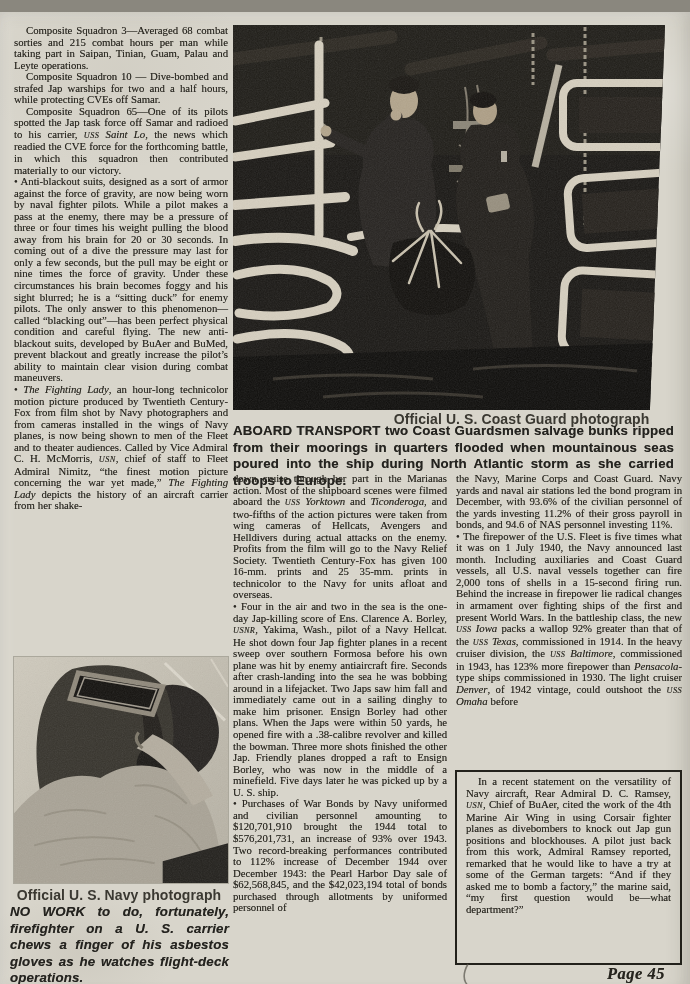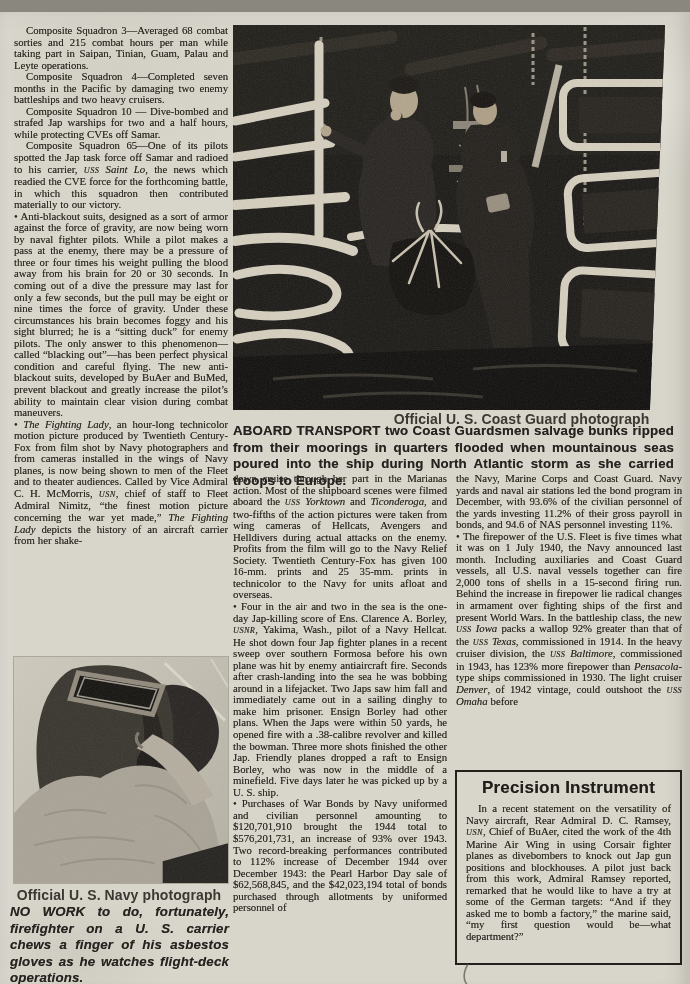--- a/index.html
+++ b/index.html
@@ -65,21 +65,20 @@
   }
   #scratch{position:absolute;left:438px;top:928px;width:70px;height:56px;pointer-events:none;}
 </style>
 </head>
 <body>
 
 <div id="page">
 
   <div id="col1" class="col">
       <p>Composite Squadron 3—Averaged 68 combat sorties and 215 combat hours per man while taking part in Saipan, Tinian, Guam, Palau and Leyte operations.</p>
-      <p>Composite Squadron 4—Completed seven months in the Pacific by damaging two enemy battleships and two heavy cruisers.</p>
       <p>Composite Squadron 10 — Dive-bombed and strafed Jap warships for two and a half hours, while protecting CVEs off Samar.</p>
       <p>Composite Squadron 65—One of its pilots spotted the Jap task force off Samar and radioed to his carrier, <span class="sc">USS</span> <i>Saint Lo</i>, the news which readied the CVE force for the forthcoming battle, in which this squadron then contributed materially to our victory.</p>
       <p class="cont">• Anti-blackout suits, designed as a sort of armor against the force of gravity, are now being worn by naval fighter pilots. While a pilot makes a pass at the enemy, there may be a pressure of three or four times his weight pulling the blood away from his brain for 20 or 30 seconds. In coming out of a dive the pressure may last for only a few seconds, but the pull may be eight or nine times the force of gravity. Under these circumstances his brain becomes foggy and his sight blurred; he is a “sitting duck” for enemy pilots. The only answer to this phenomenon—called “blacking out”—has been perfect physical condition and careful flying. The new anti-blackout suits, developed by BuAer and BuMed, prevent blackout and greatly increase the pilot’s ability to maintain clear vision during combat maneuvers.</p>
       <p class="cont">• <i>The Fighting Lady</i>, an hour-long technicolor motion picture produced by Twentieth Century-Fox from film shot by Navy photographers and from cameras installed in the wings of Navy planes, is now being shown to men of the Fleet and to theater audiences. Called by Vice Admiral C. H. McMorris, <span class="sc">USN</span>, chief of staff to Fleet Admiral Nimitz, “the finest motion picture concerning the war yet made,” <i>The Fighting Lady</i> depicts the history of an aircraft carrier from her shake-</p>
     </div>
 
   <svg id="photo-top" class="photo" viewBox="0 0 432 385" preserveAspectRatio="none">
     <defs>
       <filter id="grain" x="0" y="0" width="100%" height="100%">
         <feTurbulence type="fractalNoise" baseFrequency="0.9" numOctaves="2"></feTurbulence>
@@ -216,24 +215,24 @@
     <path d="M128,92 Q118,84 124,76" stroke="#7c7668" stroke-width="3" fill="none"></path>
 
     <path d="M148,206 L213,188 L213,228 L148,228 Z" fill="#23211d"></path>
     <rect width="213" height="228" filter="url(#grain)" opacity=".13"></rect>
   </svg>
 
   <div id="credit-left" class="credit">Official U. S. Navy photograph</div>
   <div id="caption-left" class="photo-caption">NO WORK to do, fortunately, firefighter on a U. S. carrier chews a finger of his asbestos gloves as he watches flight-deck operations.</div>
 
   <div id="sidebar-box">
-    <div id="box-title">Precision Instrument</div>
     <div id="box-body" class="col">
         <p>In a recent statement on the versatility of Navy aircraft, Rear Admiral D. C. Ramsey, <span class="sc">USN</span>, Chief of BuAer, cited the work of the 4th Marine Air Wing in using Corsair fighter planes as divebombers to knock out Jap gun positions and blockhouses. A pilot just back from this work, Admiral Ramsey reported, remarked that he would like to have a try at some of the German targets: “And if they asked me to bomb a factory,” the marine said, “my first question would be—what department?”</p>
       </div>
   </div>
 
   <svg id="scratch" viewBox="0 0 70 56">
     <path d="M30,24 C22,38 26,48 46,56" stroke="#55524a" stroke-width="1.6" fill="none" opacity=".7"></path>
   </svg>
 
+  <div id="page-number">Page 45</div>
 
 </div>
 
 </body></html>

